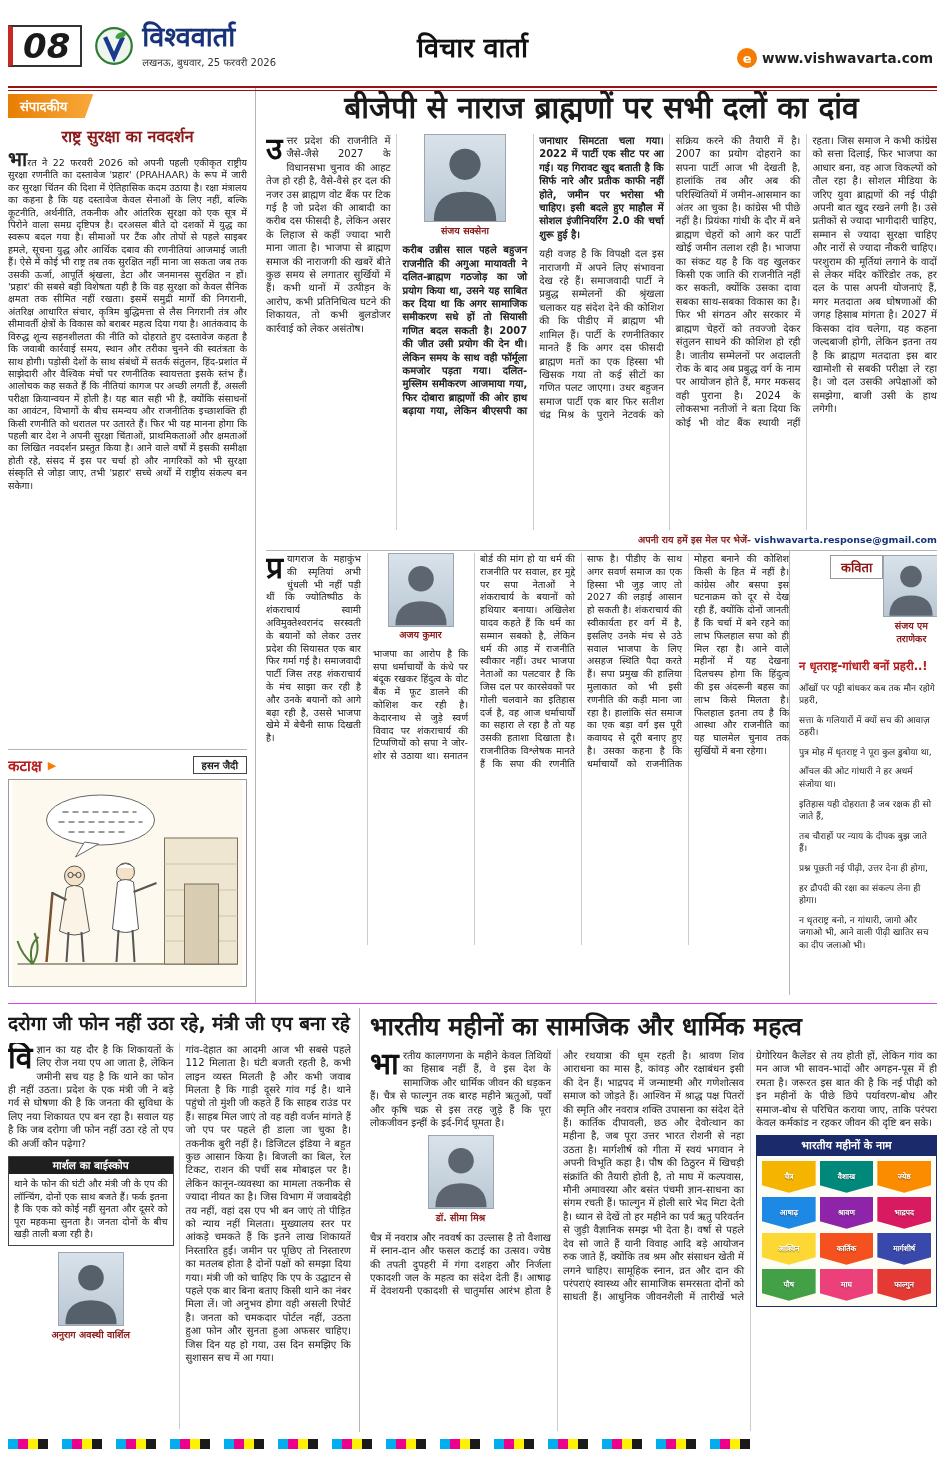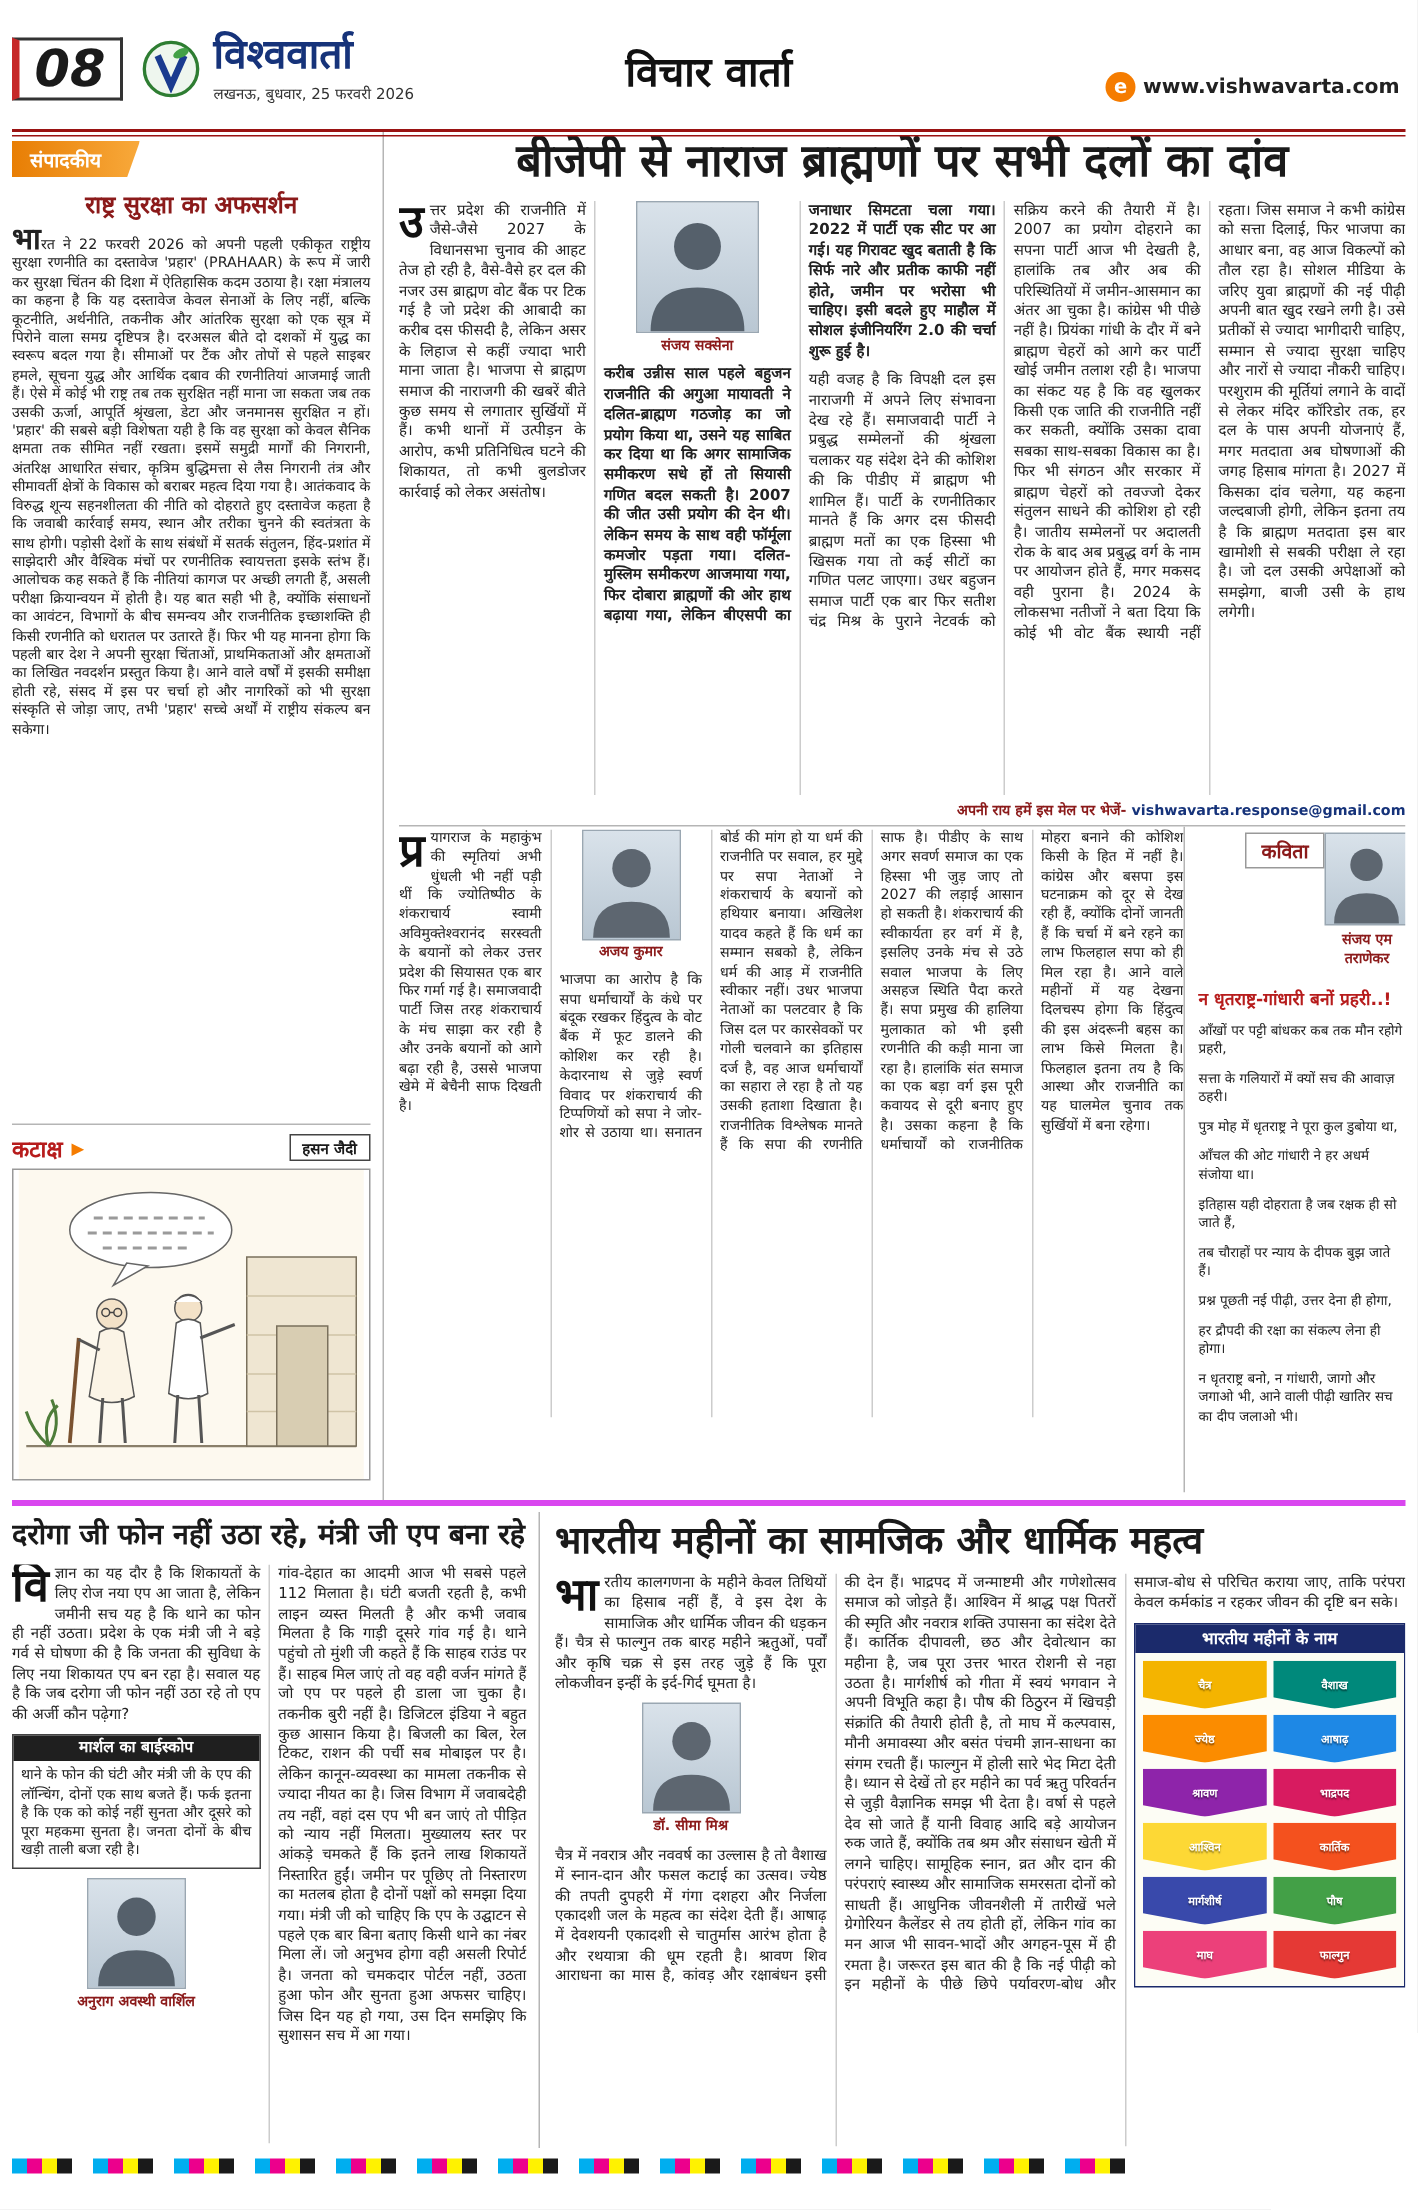--- a/index.html
+++ b/index.html
@@ -14,21 +14,21 @@
   .pgnum-box span { font-size:34px; font-weight:800; line-height:1; }
   .brand { display:flex; align-items:center; gap:8px; }
   .brand .logo { width:40px; height:40px; }
   .paper-name { font-size:27px; font-weight:800; color:#16337a; line-height:1.05; }
   .dateline { font-size:10px; color:#333; margin-top:3px; }
   .section-title { position:absolute; left:50%; transform:translateX(-50%); font-size:27px; font-weight:800; color:#111; }
   .website { position:absolute; right:4px; bottom:18px; display:flex; align-items:center; gap:5px; font-size:13.5px; font-weight:700; color:#222; }
   .e-logo { width:20px; height:20px; border-radius:50%; background:#f57c00; color:#fff; font-weight:800; font-size:13px; display:flex; align-items:center; justify-content:center; }
 
   
-  .content { display:flex; height:916px; overflow:hidden; border-bottom:4px solid #d946ef; }
+  .content { display:flex; height:916px; overflow:hidden; border-bottom:1px solid #d946ef; }
   .left-col { width:248px; flex:none; border-right:1px solid #b5b5b5; padding:6px 8px 0 0; }
   .main-col { flex:1; padding-left:10px; min-width:0; }
 
   
   .edit-label { display:inline-block; background:linear-gradient(90deg,#e87e04,#f8a93b); color:#fff; font-weight:700; font-size:13px; padding:3px 26px 3px 12px; clip-path:polygon(0 0,100% 0,90% 100%,0 100%); }
   .edit-title { font-size:16px; font-weight:800; color:#8b1a1a; text-align:center; margin:7px 0 6px; }
   .edit-body { font-size:9.5px; line-height:12.4px; text-align:justify; color:#222; height:588px; overflow:hidden; }
   .edit-body::first-letter { font-size:20px; font-weight:700; }
 
   
@@ -80,21 +80,21 @@
   .fourth-article { flex:1; min-width:0; padding-left:10px; }
   .fourth-article .headline-lg { font-size:25px; }
   .fourth-article .cols { height:382px; font-size:10px; line-height:13.4px; }
 
   .inset-box { break-inside:avoid; border:1px solid #444; margin:4px 0 6px; }
   .inset-title { background:#1f1f1f; color:#fff; font-weight:700; font-size:10.5px; text-align:center; padding:2px 4px; }
   .inset-body { font-size:9.5px; line-height:12.5px; padding:4px 5px; text-align:justify; }
 
   .months-box { break-inside:avoid; border:1px solid #1b2a6b; margin-top:4px; }
   .months-title { background:#1b2a6b; color:#fff; font-weight:800; font-size:11px; text-align:center; padding:3px 2px; }
-  .months-grid { display:grid; grid-template-columns:repeat(2,1fr); gap:4px; padding:5px; background:#fdfdf5; }
+  .months-grid { display:grid; grid-template-columns:repeat(3,1fr); gap:4px; padding:5px; background:#fdfdf5; }
   .month-tile { height:32px; display:flex; align-items:center; justify-content:center; color:#fff; font-weight:700; font-size:7.5px; text-shadow:0 1px 1px rgba(0,0,0,.45); clip-path:polygon(0 0,100% 0,100% 76%,50% 100%,0 76%); overflow:hidden; }
 
   
   .regbar { margin-top:6px; display:flex; align-items:center; height:12px; overflow:hidden; }
   .regsq { width:10px; height:10px; display:inline-block; }
   .reggap { width:14px; height:10px; display:inline-block; }
 </style>
 </head>
 <body>
 
@@ -121,21 +121,21 @@
     <div class="website">
       <span class="e-logo">e</span>
       <span>www.vishwavarta.com</span>
     </div>
   </header>
 
   <div class="content">
 
     <aside class="left-col">
       <div class="edit-label">संपादकीय</div>
-      <h2 class="edit-title">राष्ट्र सुरक्षा का अफसर्शन</h2>
+      <h2 class="edit-title">राष्ट्र सुरक्षा का नवदर्शन</h2>
       <div class="edit-body">भारत ने 22 फरवरी 2026 को अपनी पहली एकीकृत राष्ट्रीय सुरक्षा रणनीति का दस्तावेज 'प्रहार' (PRAHAAR) के रूप में जारी कर सुरक्षा चिंतन की दिशा में ऐतिहासिक कदम उठाया है। रक्षा मंत्रालय का कहना है कि यह दस्तावेज केवल सेनाओं के लिए नहीं, बल्कि कूटनीति, अर्थनीति, तकनीक और आंतरिक सुरक्षा को एक सूत्र में पिरोने वाला समग्र दृष्टिपत्र है। दरअसल बीते दो दशकों में युद्ध का स्वरूप बदल गया है। सीमाओं पर टैंक और तोपों से पहले साइबर हमले, सूचना युद्ध और आर्थिक दबाव की रणनीतियां आजमाई जाती हैं। ऐसे में कोई भी राष्ट्र तब तक सुरक्षित नहीं माना जा सकता जब तक उसकी ऊर्जा, आपूर्ति श्रृंखला, डेटा और जनमानस सुरक्षित न हों। 'प्रहार' की सबसे बड़ी विशेषता यही है कि वह सुरक्षा को केवल सैनिक क्षमता तक सीमित नहीं रखता। इसमें समुद्री मार्गों की निगरानी, अंतरिक्ष आधारित संचार, कृत्रिम बुद्धिमत्ता से लैस निगरानी तंत्र और सीमावर्ती क्षेत्रों के विकास को बराबर महत्व दिया गया है। आतंकवाद के विरुद्ध शून्य सहनशीलता की नीति को दोहराते हुए दस्तावेज कहता है कि जवाबी कार्रवाई समय, स्थान और तरीका चुनने की स्वतंत्रता के साथ होगी। पड़ोसी देशों के साथ संबंधों में सतर्क संतुलन, हिंद-प्रशांत में साझेदारी और वैश्विक मंचों पर रणनीतिक स्वायत्तता इसके स्तंभ हैं। आलोचक कह सकते हैं कि नीतियां कागज पर अच्छी लगती हैं, असली परीक्षा क्रियान्वयन में होती है। यह बात सही भी है, क्योंकि संसाधनों का आवंटन, विभागों के बीच समन्वय और राजनीतिक इच्छाशक्ति ही किसी रणनीति को धरातल पर उतारते हैं। फिर भी यह मानना होगा कि पहली बार देश ने अपनी सुरक्षा चिंताओं, प्राथमिकताओं और क्षमताओं का लिखित नवदर्शन प्रस्तुत किया है। आने वाले वर्षों में इसकी समीक्षा होती रहे, संसद में इस पर चर्चा हो और नागरिकों को भी सुरक्षा संस्कृति से जोड़ा जाए, तभी 'प्रहार' सच्चे अर्थों में राष्ट्रीय संकल्प बन सकेगा।</div>
 
       <div class="kataksh">
         <div class="kataksh-head">
           <span class="kataksh-label">कटाक्ष</span>
           <span class="kataksh-arrow">▶</span>
           <span class="kataksh-author">हसन जैदी</span>
         </div>
         <div class="cartoon">
           <svg viewBox="0 0 230 206" width="100%" height="100%">

